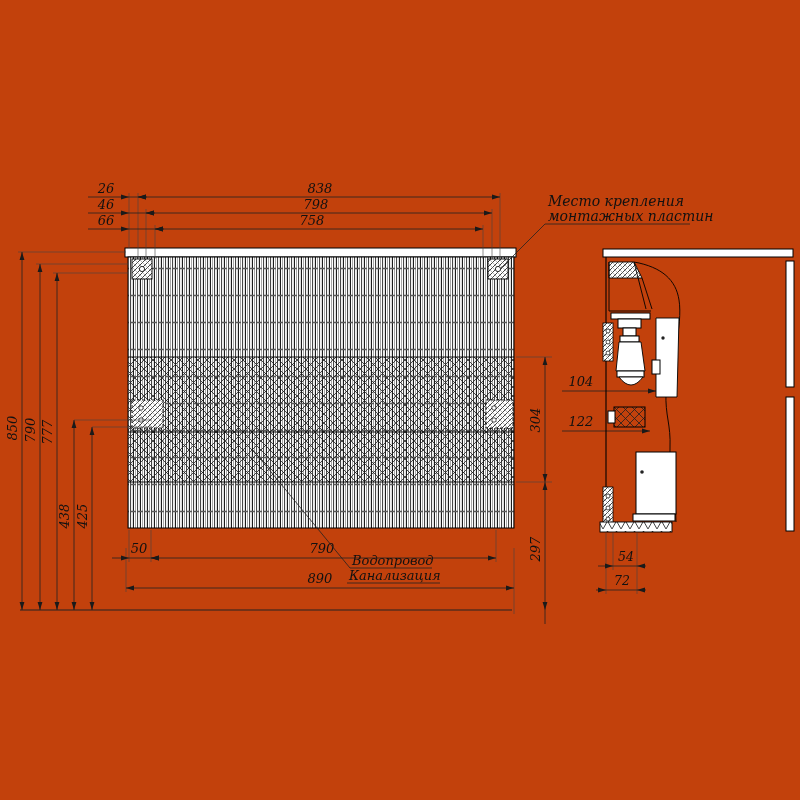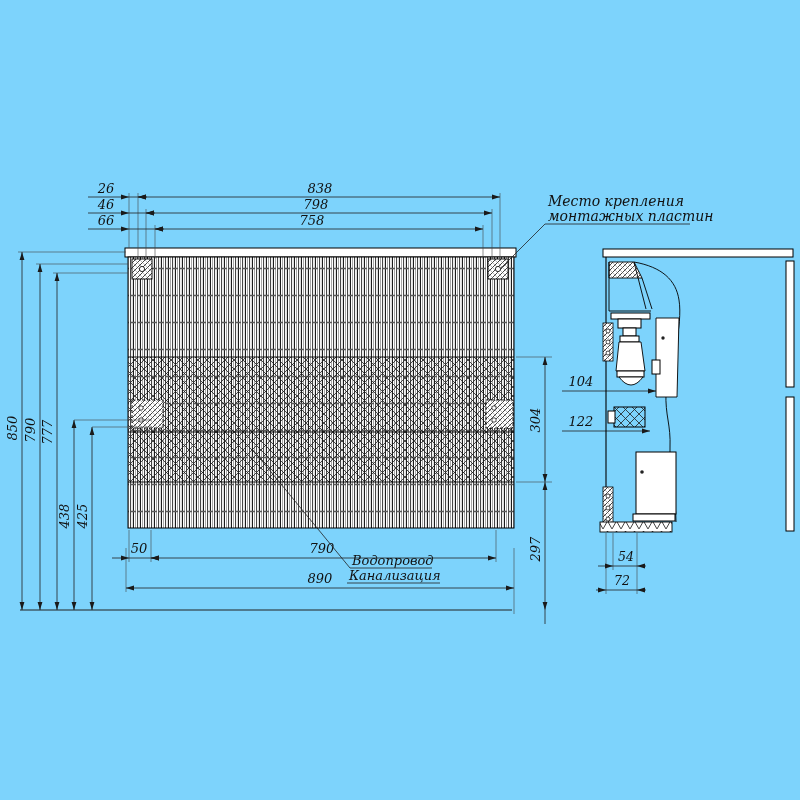--- a/index.html
+++ b/index.html
@@ -1,16 +1,16 @@
 <!DOCTYPE html>
 <html><head>
 <meta charset="utf-8">
 <style>
   html,body{margin:0;padding:0;background:#fff;}
-  .stage{position:relative;width:800px;height:800px;background:#7dd3fc;overflow:hidden;
+  .stage{position:relative;width:800px;height:800px;background:#c2410c;overflow:hidden;
          font-family:"DejaVu Serif", serif;}
   svg{position:absolute;left:0;top:0;}
   .dim{font:italic 13px "DejaVu Serif", serif;fill:#111;}
   .dim-sm{font:italic 12.5px "DejaVu Serif", serif;fill:#111;}
   .note{font:italic 14px "DejaVu Serif", serif;fill:#111;}
   .note2{font:italic 13px "DejaVu Serif", serif;fill:#111;}
   .dl{stroke:#222;stroke-width:0.8;fill:none;}
   .xl{stroke:#444;stroke-width:0.6;fill:none;}
   .ol{stroke:#000;stroke-width:1;fill:#fff;}
   .tl{stroke:#000;stroke-width:0.9;fill:none;}

